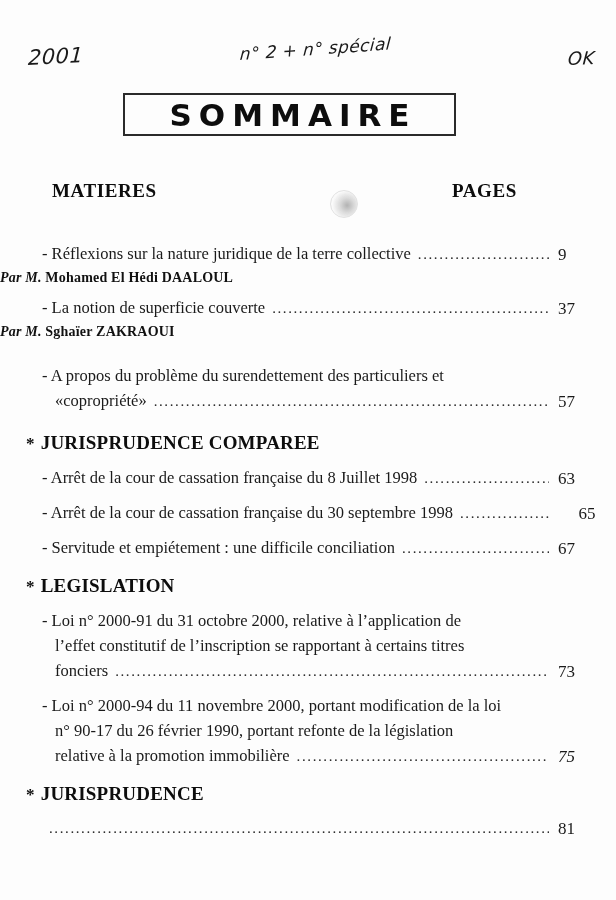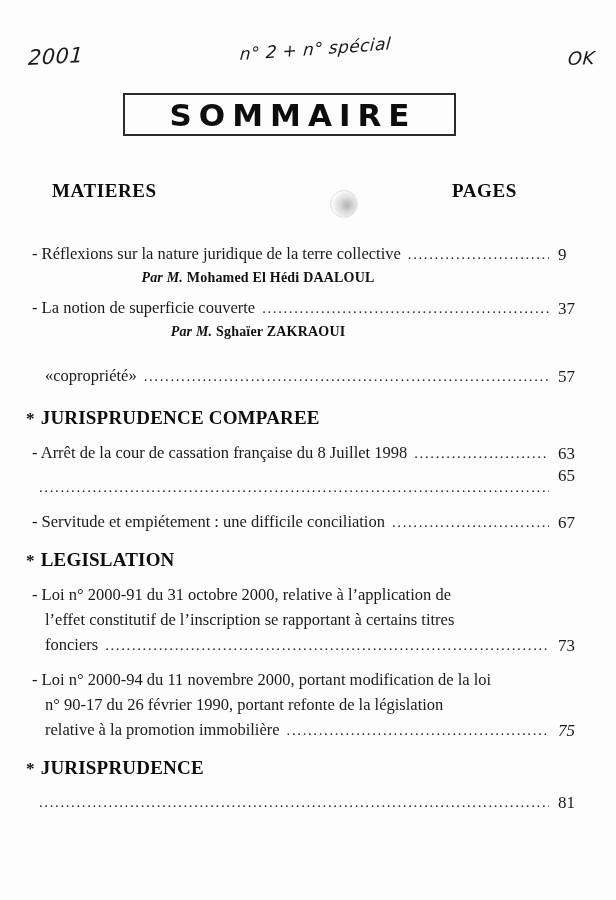--- a/index.html
+++ b/index.html
@@ -120,21 +120,21 @@
     letter-spacing: 0.2px;
     white-space: nowrap;
   }
   .section-title .star {
     font-size: 17px;
     margin-right: 6px;
   }
 
   .entry {
     position: relative;
-    margin: 0 0 0 32px;
+    margin: 0 0 0 42px;
     padding-right: 62px;
     font-size: 16.5px;
     line-height: 25px;
     color: #1a1a1a;
   }
   .entry-lines {
     display: block;
   }
   .entry-line {
     display: block;
@@ -161,21 +161,20 @@
   .page-num {
     position: absolute;
     right: 0;
     width: 58px;
     text-align: left;
     font-size: 17px;
     color: #1a1a1a;
   }
 
   .author {
-    text-align: center;
     font-size: 14px;
     font-weight: bold;
     color: #111111;
     margin: 3px 0 0 0;
     padding-right: 100px;
     letter-spacing: 0.2px;
   }
   .author .par { font-style: italic; }
 
   .sp-sm { height: 9px; }
@@ -223,20 +222,21 @@
         </span>
         <span class="page-num" style="bottom: 0px;">37</span>
       </div>
       <div class="author"><span class="par">Par M.</span><span> Sghaïer ZAKRAOUI</span></div>
     </div>
     <div class="sp-md"></div>
     <div class="section">
       <div class="sp-sm"></div>
       <div class="entry">
         <span class="entry-lines">
+          <span class="entry-line">- A propos du problème du surendettement des particuliers et</span>
           <span class="leader-row cont" style="padding-left: 13px;">
             <span class="txt">«copropriété»</span>
             <span class="dots">......................................................................................................</span>
           </span>
         </span>
         <span class="page-num" style="bottom: 0px;">57</span>
       </div>
     </div>
     <div class="sp-lg"></div>
     <div class="section">
@@ -248,24 +248,25 @@
             <span class="txt">- Arrêt de la cour de cassation française du 8 Juillet 1998</span>
             <span class="dots">......................................................................................................</span>
           </span>
         </span>
         <span class="page-num" style="bottom: 0px;">63</span>
       </div>
       <div class="sp-sm"></div>
       <div class="entry">
         <span class="entry-lines">
           <span class="leader-row">
-            <span class="dots">......................................................................................................</span>
-          </span>
-        </span>
-        <span class="page-num" style="bottom: 12px;">65</span>
+            <span class="txt">- Arrêt de la cour de cassation française du 30 septembre 1998</span>
+            <span class="dots">......................................................................................................</span>
+          </span>
+        </span>
+        <span class="page-num" style="bottom: 0px; text-align: center;">65</span>
       </div>
       <div class="sp-sm"></div>
       <div class="entry">
         <span class="entry-lines">
           <span class="leader-row">
             <span class="txt">- Servitude et empiétement : une difficile conciliation</span>
             <span class="dots">......................................................................................................</span>
           </span>
         </span>
         <span class="page-num" style="bottom: 0px;">67</span>

